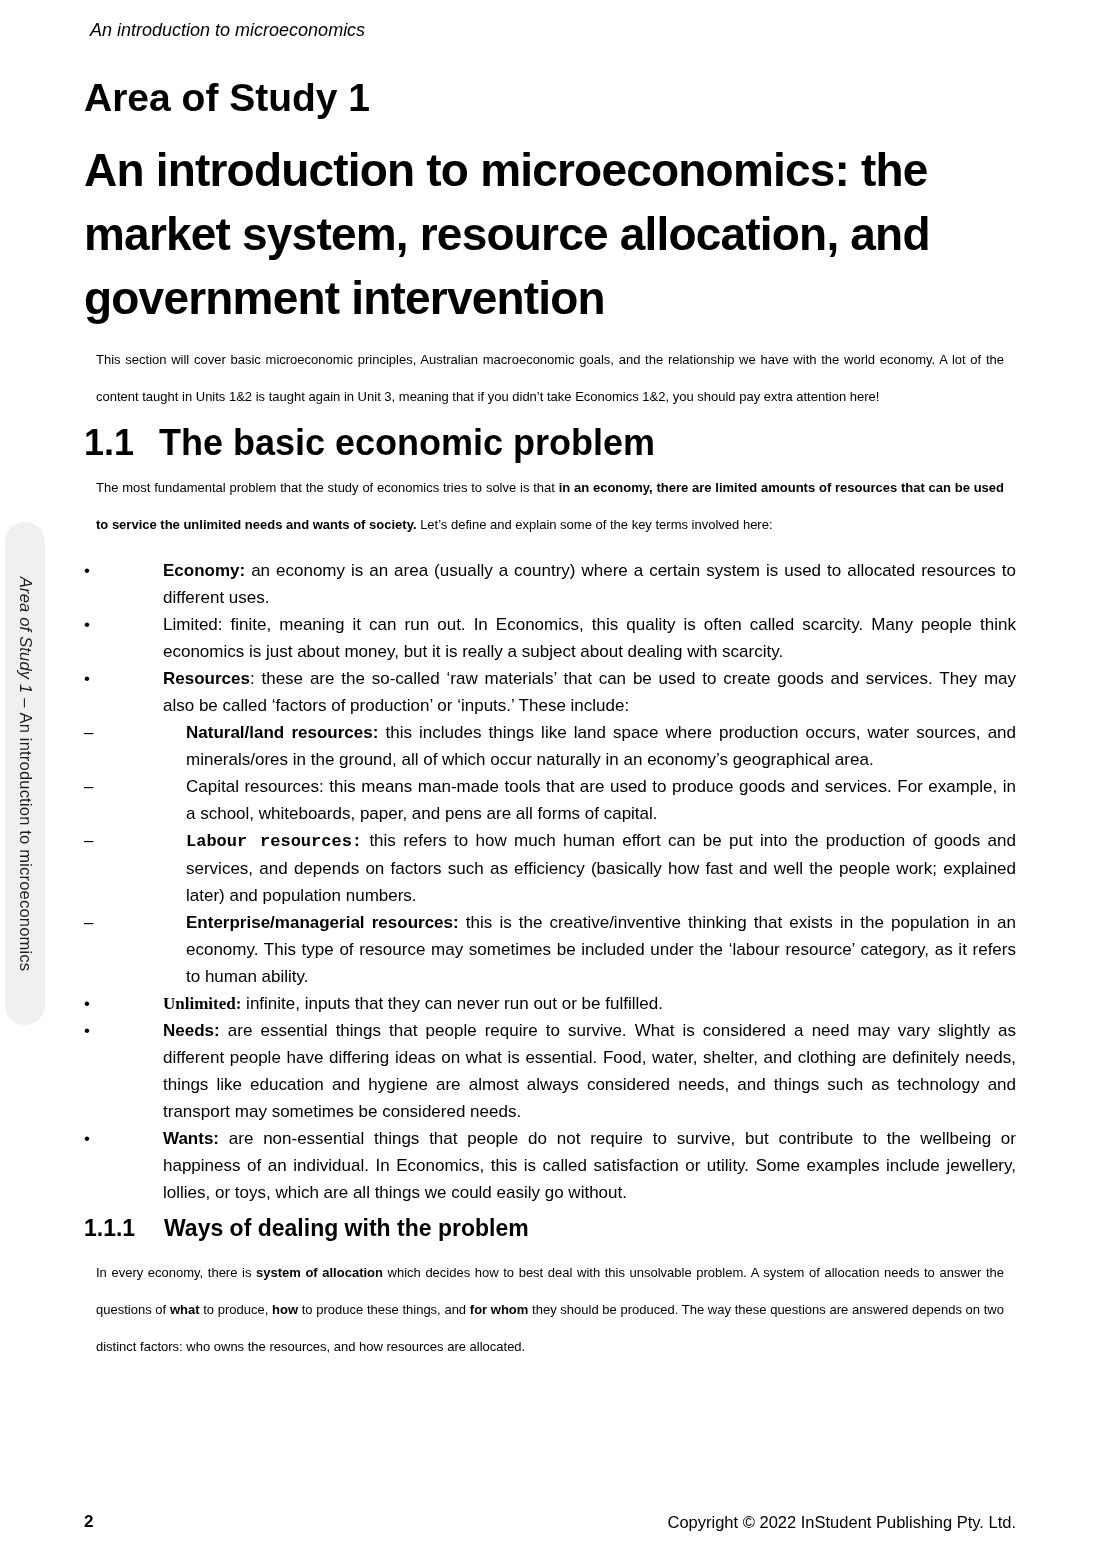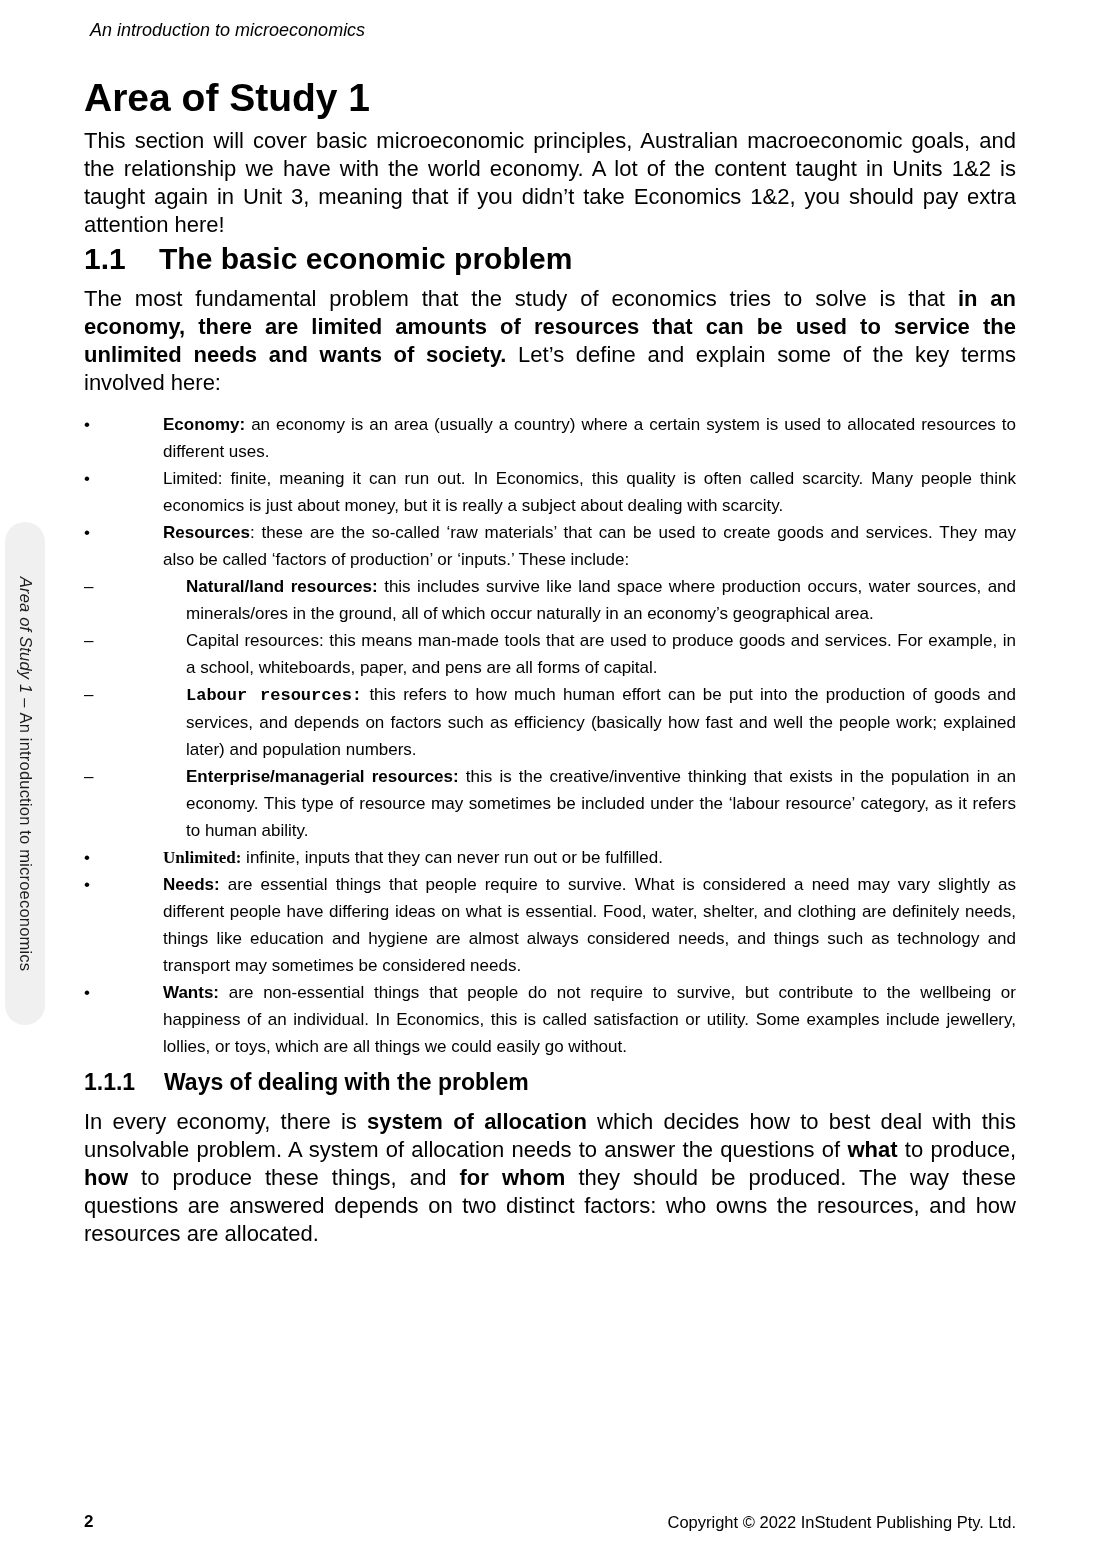--- a/index.html
+++ b/index.html
@@ -53,29 +53,29 @@
     font-weight: bold;
   }
   .title {
     margin: 22px 0 0 0;
     font-size: 46px;
     line-height: 64px;
     font-weight: bold;
     letter-spacing: -0.8px;
   }
   .para {
-    font-size: 22px;
-    line-height: 28px;
+    font-size: 13px;
+    line-height: 37px;
     text-align: justify;
-    margin: 0;
+    margin: 12px;
   }
   .intro { margin-top: 11px; }
   .h2 {
     margin: 4px 0 0 0;
-    font-size: 30px;
+    font-size: 36px;
     line-height: 31px;
     font-weight: bold;
   }
   .h2 .h-num { display: inline-block; width: 75px; }
   .h3 {
     margin: 8px 0 0 0;
     font-size: 23px;
     line-height: 28px;
     font-weight: bold;
   }
@@ -126,20 +126,21 @@
   <div class="side-tab">
     <div class="side-tab-label"><span style="font-style: italic;">Area of Study 1 – </span><span>An introduction to microeconomics</span></div>
   </div>
 
   <div class="main">
 
     <div class="running-head">An introduction to microeconomics</div>
 
     <div class="kicker">Area of Study 1</div>
 
+    <div class="title">An introduction to microeconomics: the market system, resource allocation, and government intervention</div>
 
     <p class="para intro"><span>This section will cover basic microeconomic principles, Australian macroeconomic goals, and the relation­ship we have with the world economy.  A lot of the content taught in Units 1&amp;2 is taught again in Unit 3, meaning that if you didn’t take Economics 1&amp;2, you should pay extra attention here!</span></p>
 
     <div class="h2">
       <span class="h-num">1.1</span><span>The basic economic problem</span>
     </div>
 
     <p class="para lead"><span>The most fundamental problem that the study of economics tries to solve is that </span><span style="font-weight: bold;">in an economy, there are limited amounts of resources that can be used to service the unlimited needs and wants of society.</span><span>  Let’s define and explain some of the key terms involved here:</span></p>
 
     <div class="list">
@@ -154,21 +155,21 @@
         <div class="li-text l1"><span style="font-weight: normal;">Limited:</span><span>  finite, meaning it can run out.  In Economics, this quality is often called scarcity.  Many people think economics is just about money, but it is really a subject about dealing with scarcity.</span></div>
       </div>
 
       <div class="li">
         <span class="marker">•</span>
         <div class="li-text l1"><span style="font-weight: bold;">Resources</span><span>: these are the so-called ‘raw materials’ that can be used to create goods and services. They may also be called ‘factors of production’ or ‘inputs.’ These include:</span></div>
       </div>
 
       <div class="li">
         <span class="marker">–</span>
-        <div class="li-text l2"><span style="font-weight: bold;">Natural/land resources:</span><span>  this includes survive like land space where production occurs, water sources, and minerals/ores in the ground, all of which occur naturally in an economy’s geographical area.</span></div>
+        <div class="li-text l2"><span style="font-weight: bold;">Natural/land resources:</span><span>  this includes things like land space where production occurs, water sources, and minerals/ores in the ground, all of which occur naturally in an economy’s geographical area.</span></div>
       </div>
 
       <div class="li">
         <span class="marker">–</span>
         <div class="li-text l2"><span style="font-weight: normal;">Capital resources:</span><span> this means man-made tools that are used to produce goods and services. For example, in a school, whiteboards, paper, and pens are all forms of capital.</span></div>
       </div>
 
       <div class="li">
         <span class="marker">–</span>
         <div class="li-text l2"><span style="font-weight: bold; font-family: Liberation Mono, monospace;">Labour resources:</span><span>  this refers to how much human effort can be put into the production of goods and services, and depends on factors such as efficiency (basically how fast and well the people work; explained later) and population numbers.</span></div>

